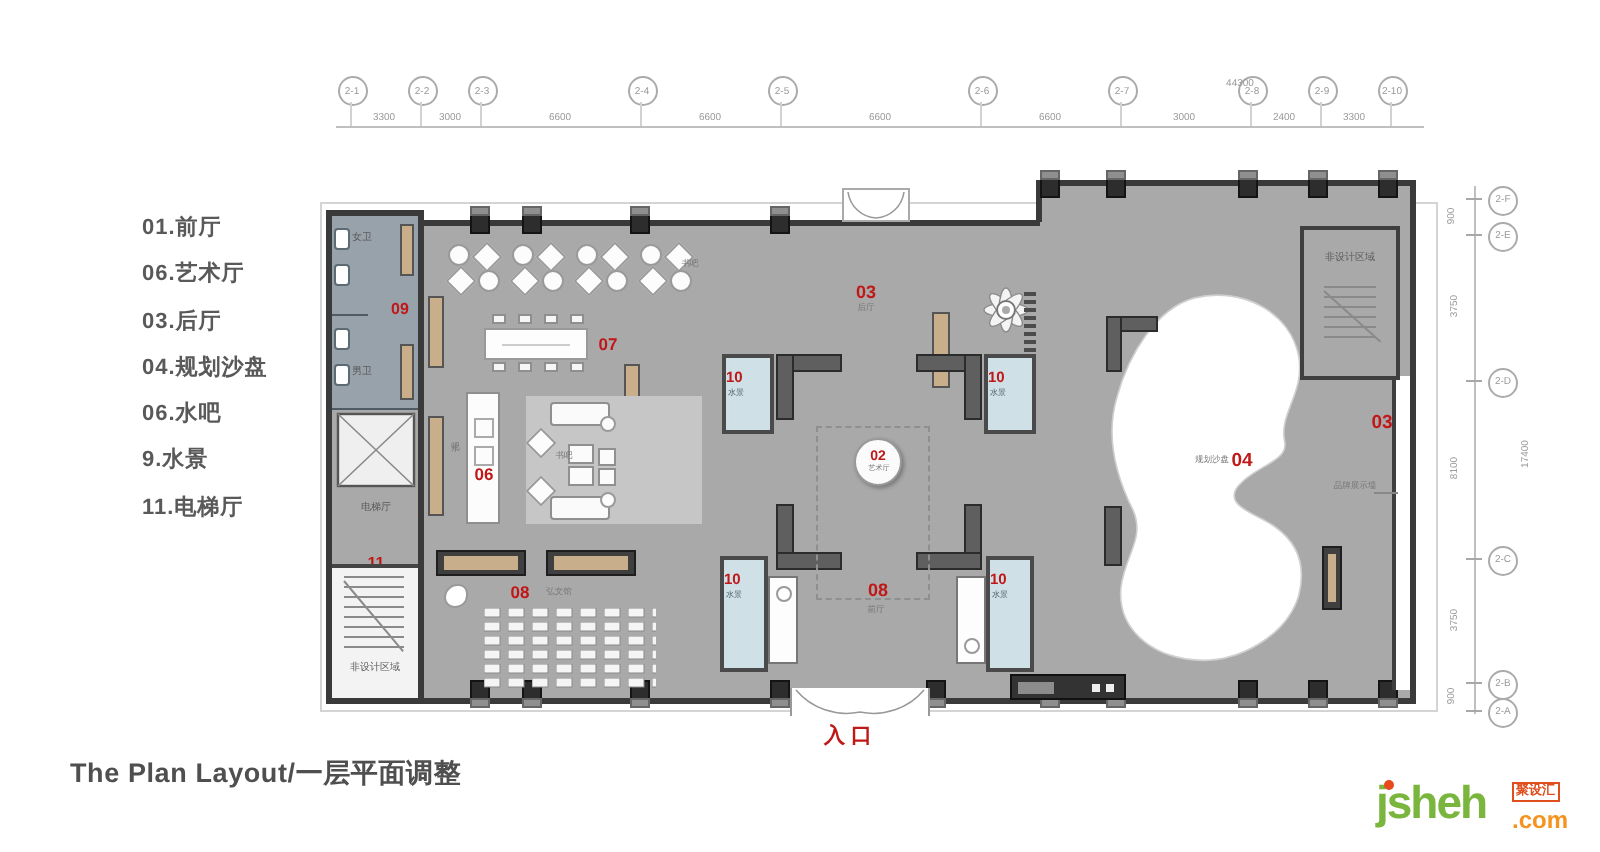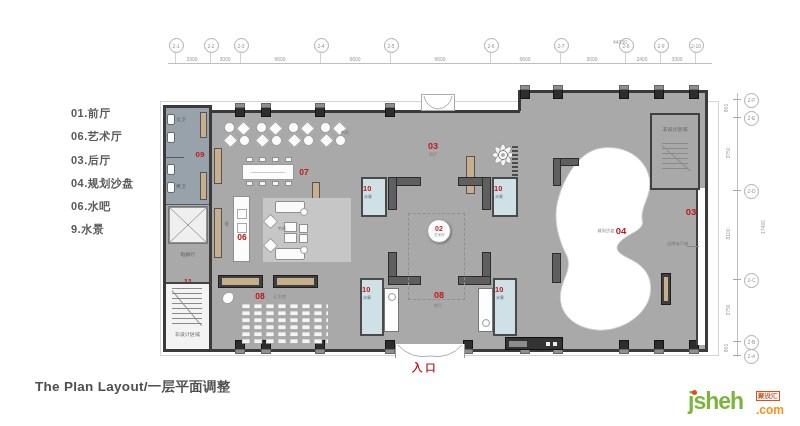--- a/index.html
+++ b/index.html
@@ -61,20 +61,21 @@
 
 <div id="stage">
 
   <ul id="legend">
     <li>01.前厅</li>
     <li>06.艺术厅</li>
     <li>03.后厅</li>
     <li>04.规划沙盘</li>
     <li>06.水吧</li>
     <li>9.水景</li>
+    <li>11.电梯厅</li>
   </ul>
 
   <div class="dimline" style="left:168px;top:63px;width:544px;height:1px;"></div>
   <span class="bub" style="left:168.5px;top:38px;">2-1</span>
   <span class="bub" style="left:203.5px;top:38px;">2-2</span>
   <span class="bub" style="left:233.5px;top:38px;">2-3</span>
   <span class="bub" style="left:313.5px;top:38px;">2-4</span>
   <span class="bub" style="left:383.5px;top:38px;">2-5</span>
   <span class="bub" style="left:483.5px;top:38px;">2-6</span>
   <span class="bub" style="left:553.5px;top:38px;">2-7</span>

